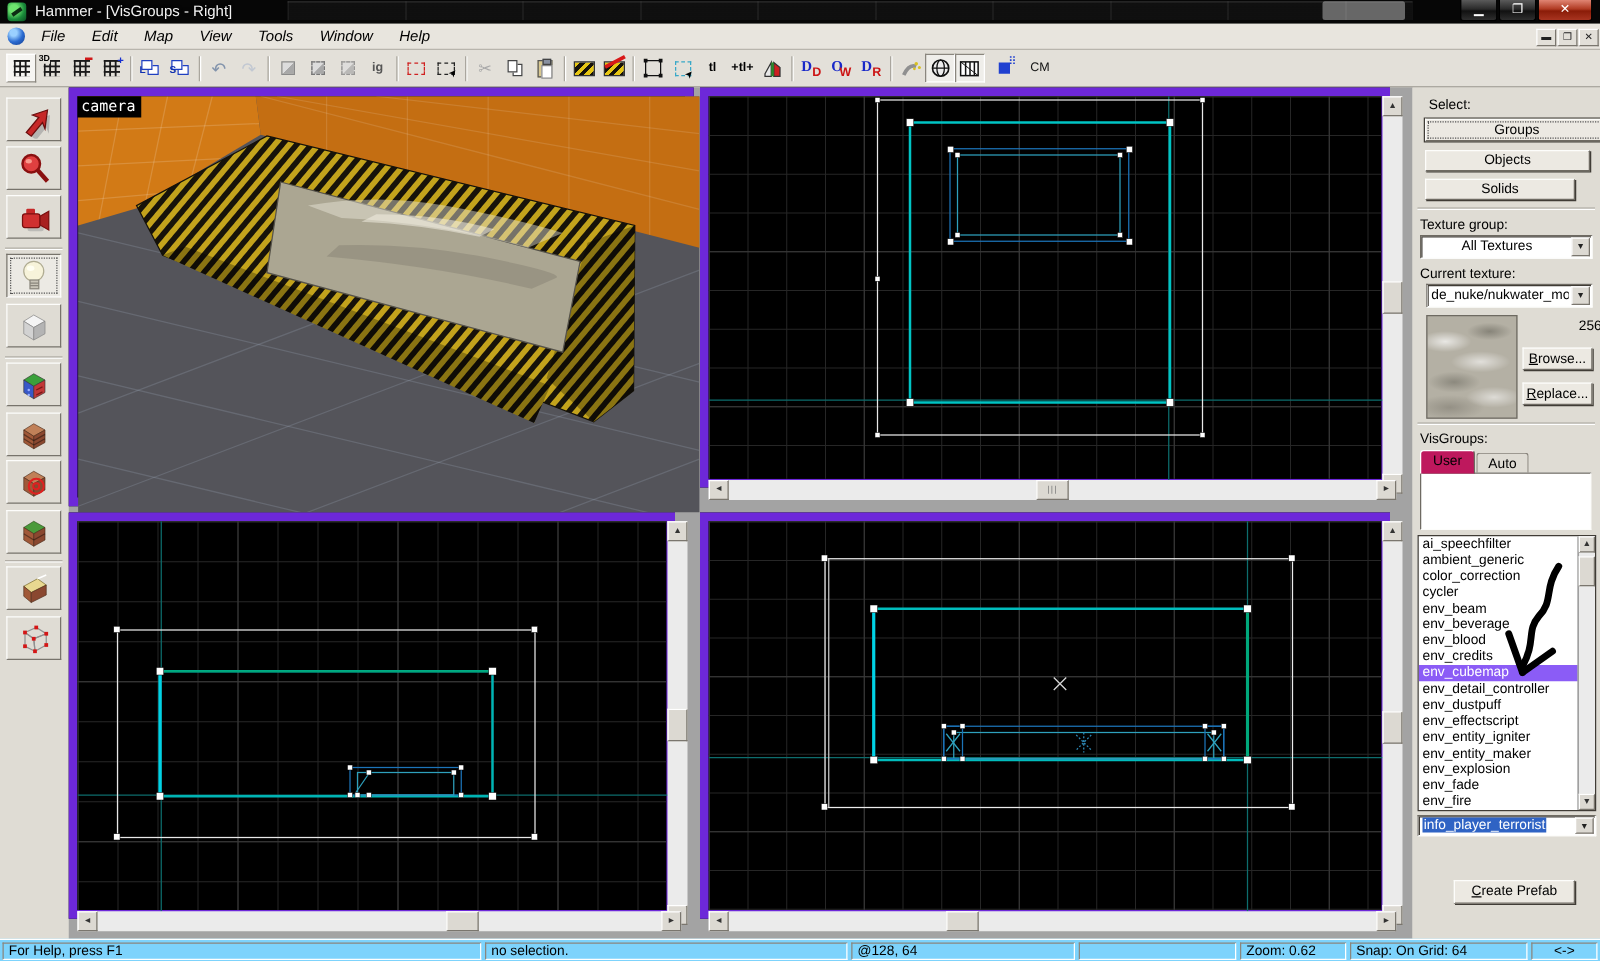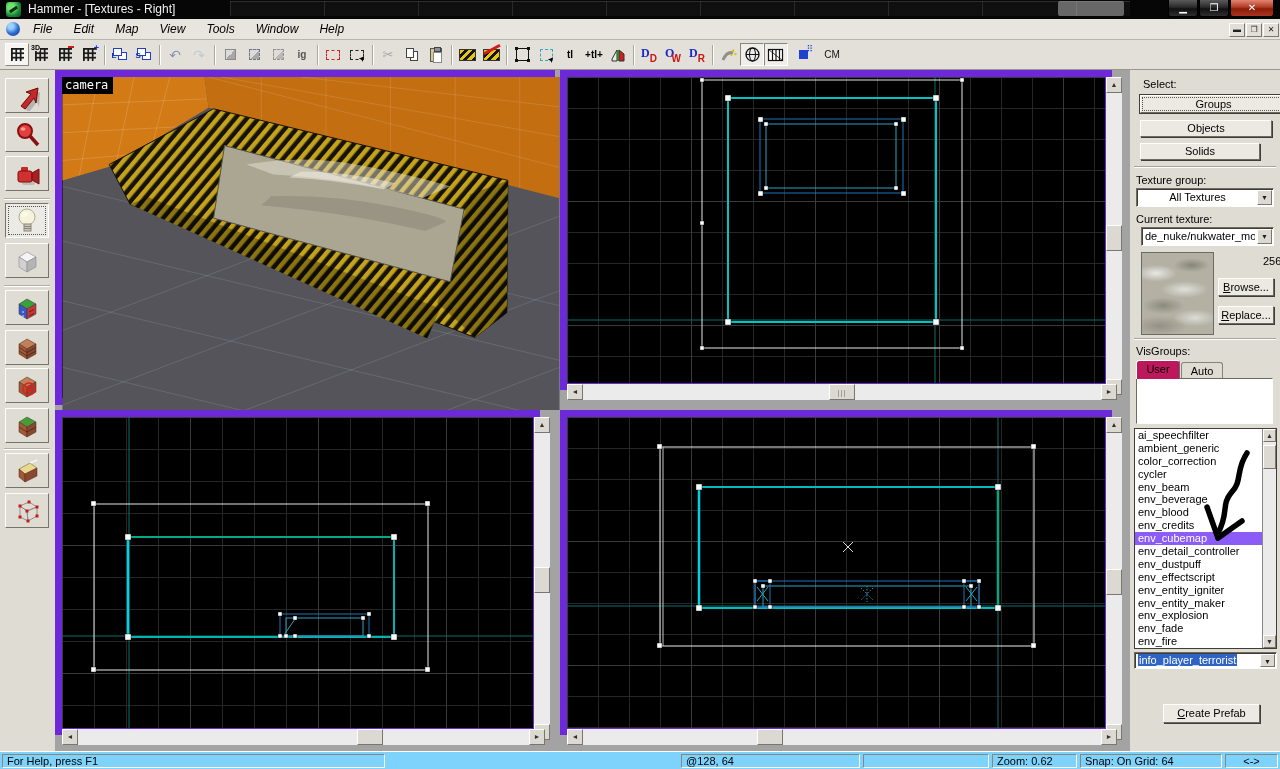--- a/index.html
+++ b/index.html
@@ -148,21 +148,21 @@
 </style>
 </head>
 <body>
 
 <div id="app">
 
   <div id="titlebar" class="abs">
     <div class="segs abs"></div>
     <div class="seg-light abs"></div>
     <div id="app-icon" class="abs"></div>
-    <div id="title-text" class="abs">Hammer - [Textures - Right]</div>
+    <div id="title-text" class="abs">Hammer - [VisGroups - Right]</div>
     <div class="wbtn abs" style="left:1168px;width:30px;">▁</div>
     <div class="wbtn abs" style="left:1199px;width:30px;">❐</div>
     <div class="wbtn close abs" style="left:1230px;width:44px;">✕</div>
   </div>
 
   <div id="menubar" class="abs"></div>
   <div id="doc-icon" class="abs"></div>
   <div id="menu-items">
     <span class="menu-item">File</span>
     <span class="menu-item">Edit</span>
@@ -710,20 +710,21 @@
   <div class="btn ul abs" style="left:1163px;top:704px;width:97px;height:19px;line-height:17px;">Create Prefab</div>
 
   <svg id="annotation-arrow" class="abs" style="left:1185px;top:425px;" width="80" height="135">
     <path d="M62 28 C50 46 58 56 46 68 C36 80 44 88 33 108" stroke="#000" stroke-width="5.5" fill="none" stroke-linecap="round"></path>
     <path d="M33 113 L22 82" stroke="#000" stroke-width="5.5" fill="none" stroke-linecap="round"></path>
     <path d="M33 113 L57 96" stroke="#000" stroke-width="5.5" fill="none" stroke-linecap="round"></path>
   </svg>
 
   <div id="statusbar" class="abs">
     <div class="sfield" style="left:2px;width:383px;">For Help, press F1</div>
+    <div class="sfield" style="left:388px;width:290px;">no selection.</div>
     <div class="sfield" style="left:681px;width:179px;">@128, 64</div>
     <div class="sfield" style="left:863px;width:126px;"></div>
     <div class="sfield" style="left:992px;width:85px;">Zoom: 0.62</div>
     <div class="sfield" style="left:1080px;width:142px;">Snap: On Grid: 64</div>
     <div class="sfield" style="left:1225px;width:53px;text-align:center;">&lt;-&gt;</div>
   </div>
 
 </div>
 
 </body></html>

